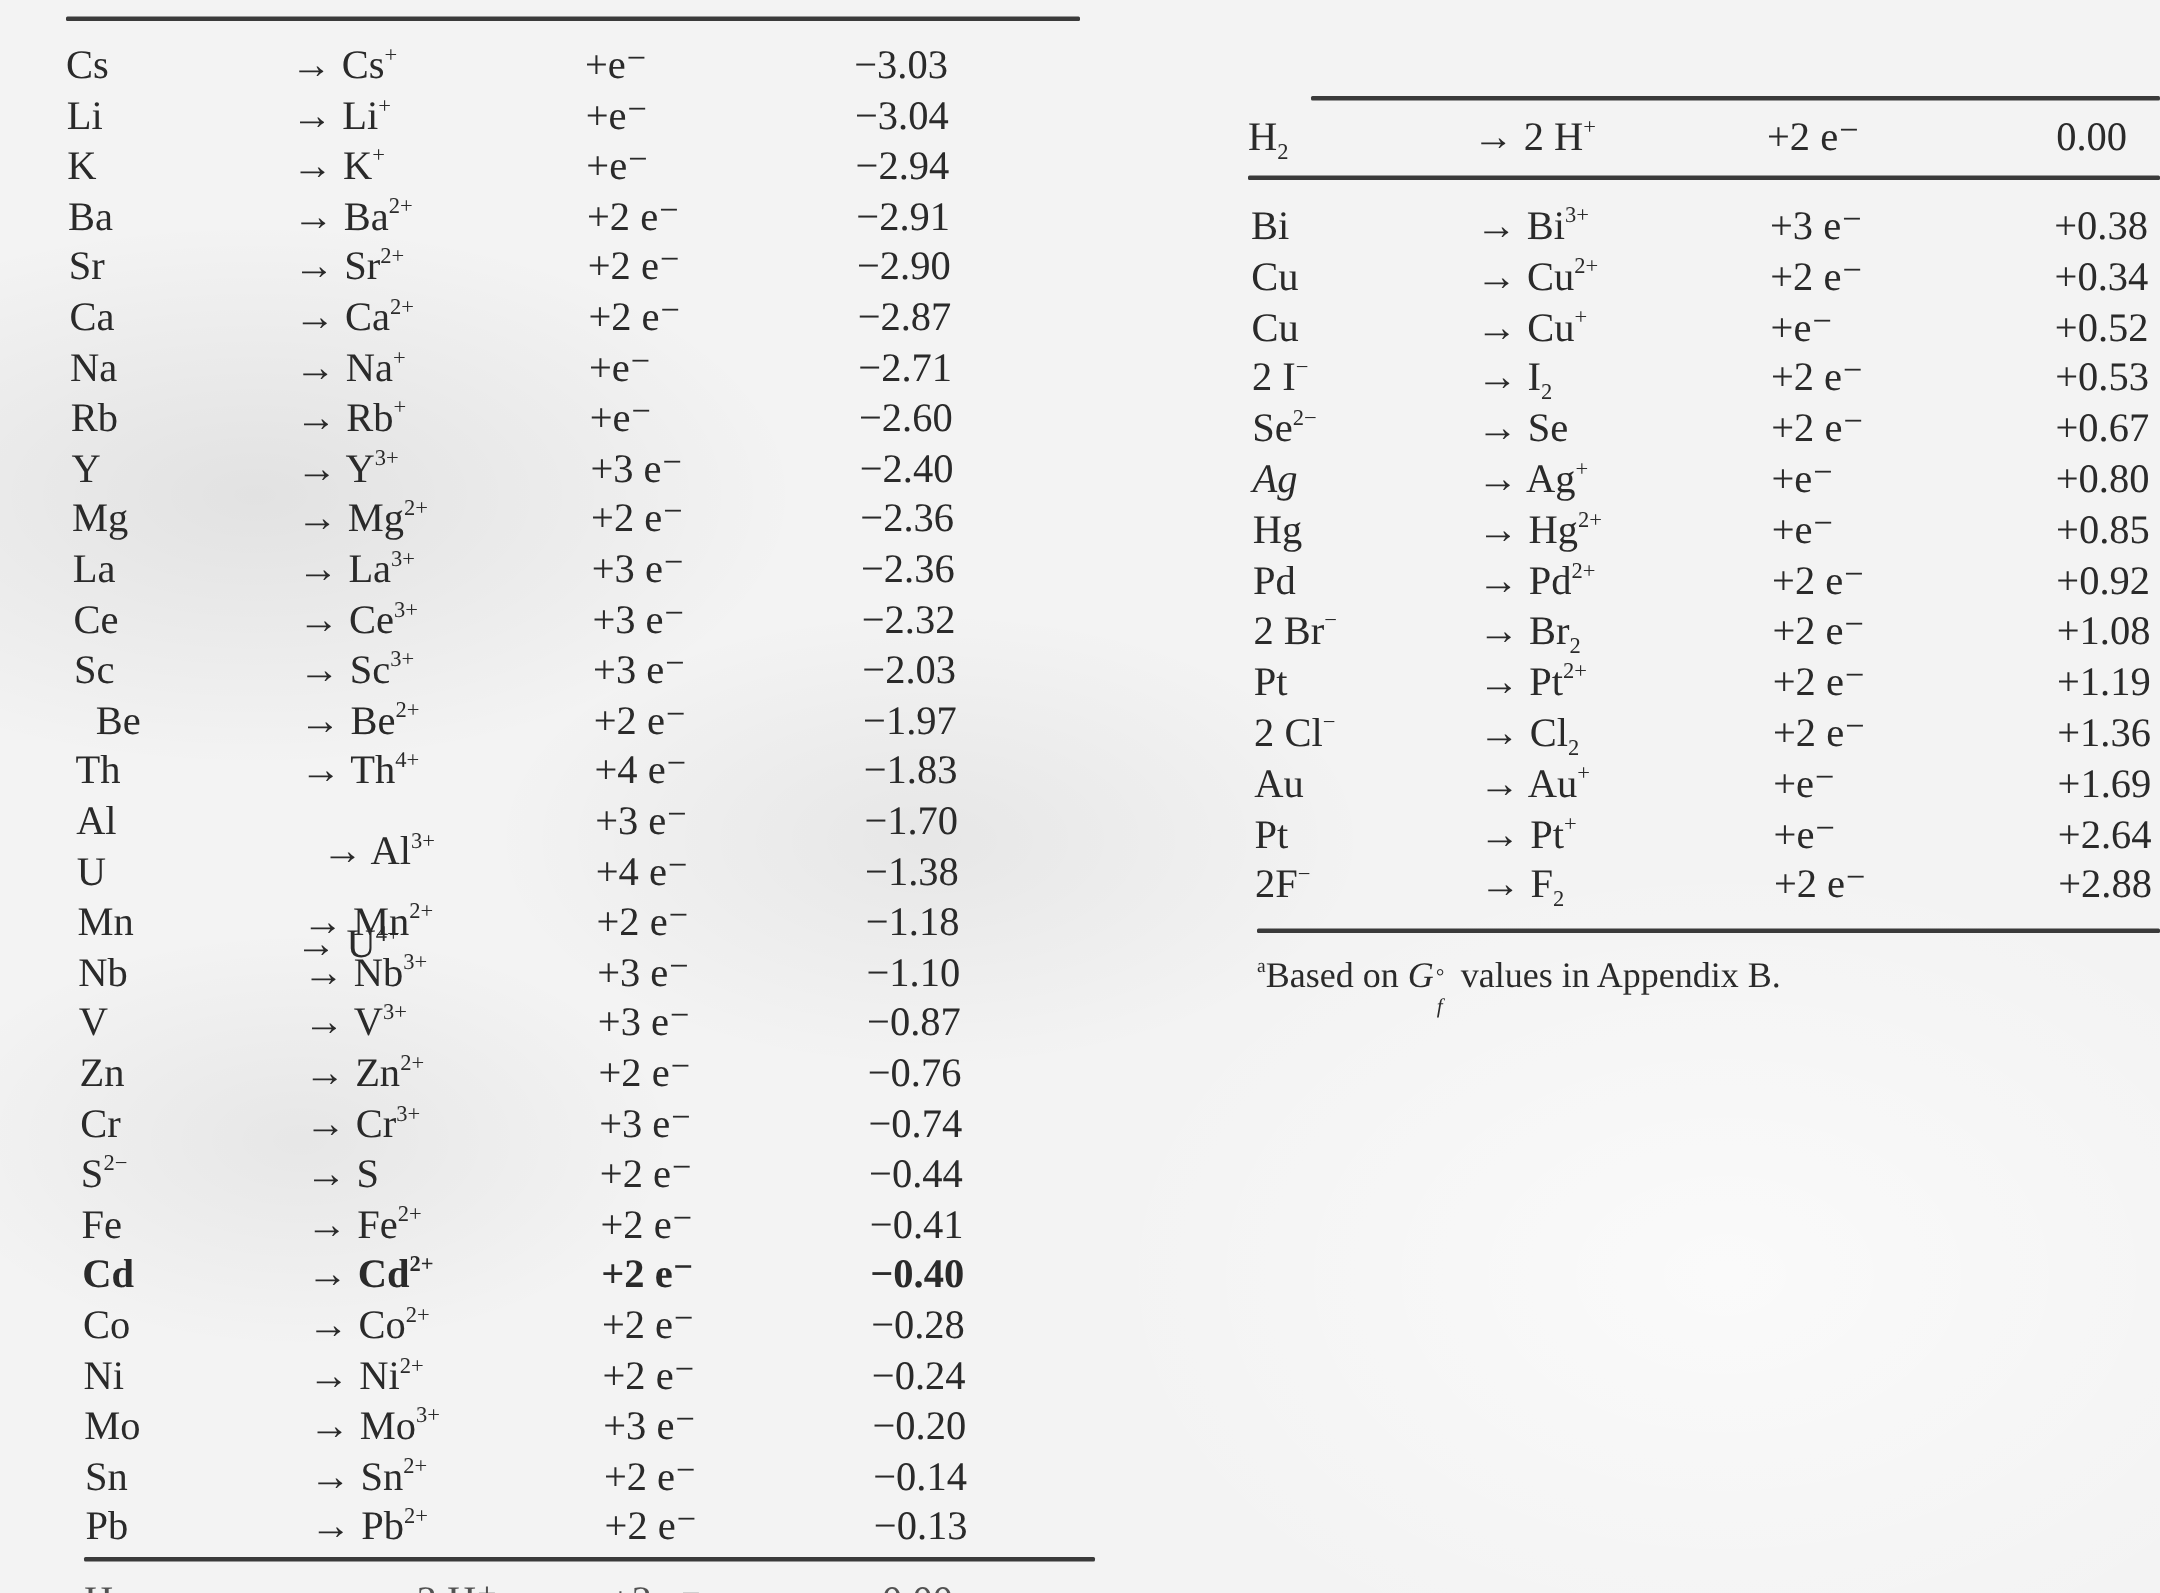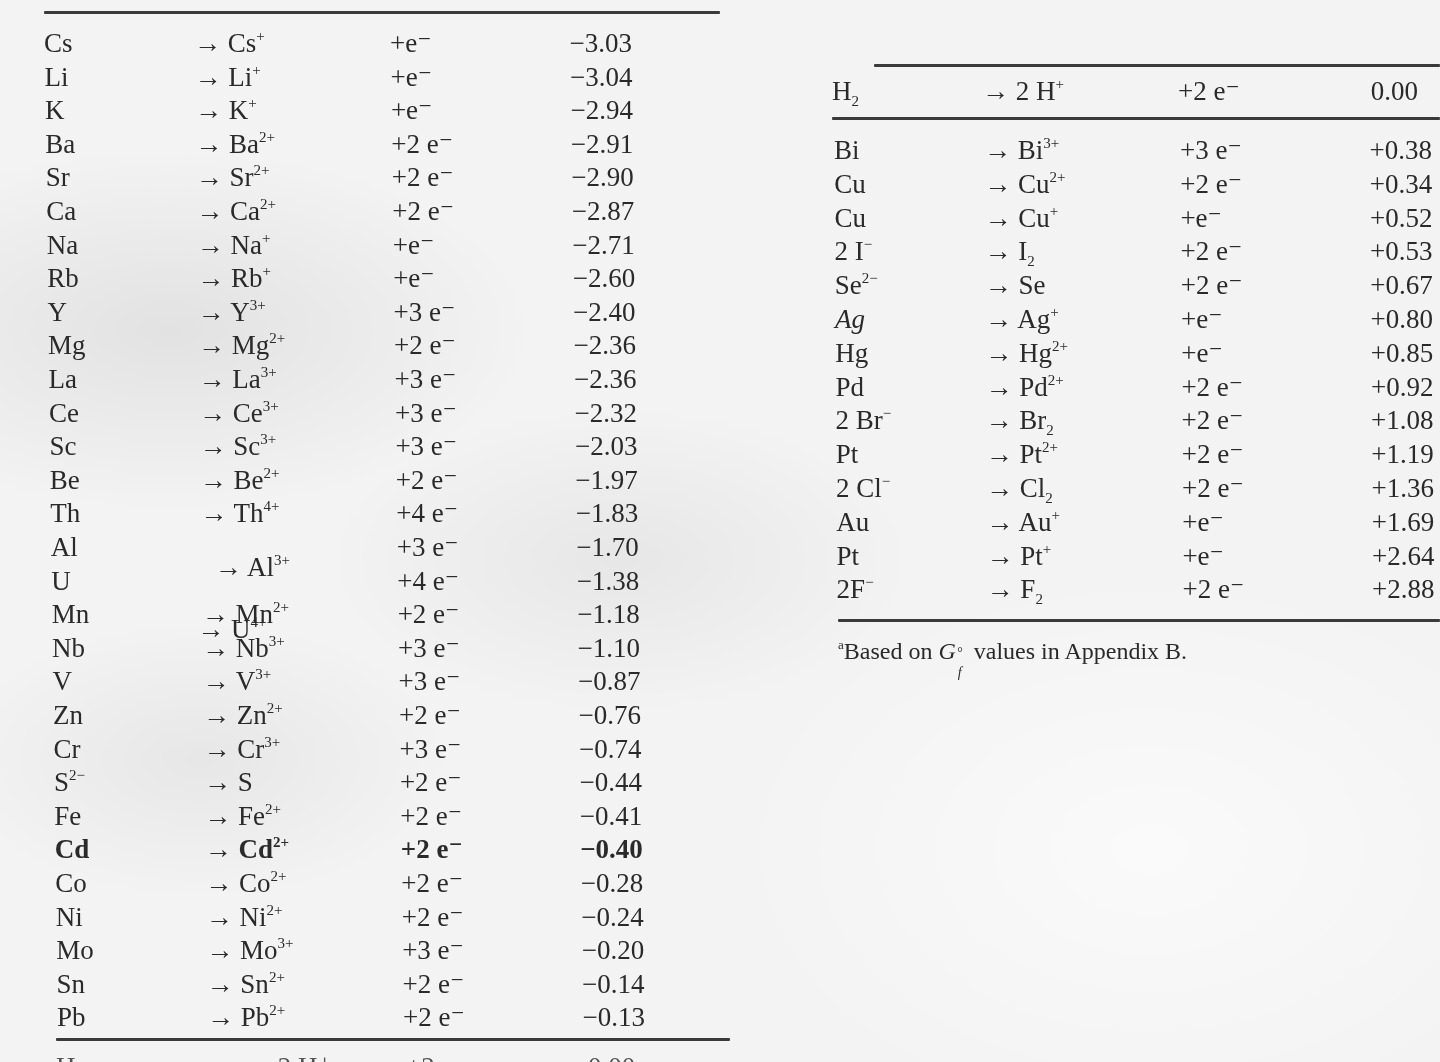--- a/index.html
+++ b/index.html
@@ -108,21 +108,21 @@
       <span class="cell " style="left: 346px;"><span>+3 e⁻</span></span>
       <span class="cell num" style="left: 498px; width: 90px;"><span>−2.32</span></span>
     </div>
     <div class="row" style="left: 49.4px; top: 429.2px; width: 620px;">
       <span class="cell " style="left: 0px;"><span>Sc</span></span>
       <span class="cell " style="left: 150px;"><span>→ Sc</span><sup>3+</sup></span>
       <span class="cell " style="left: 346px;"><span>+3 e⁻</span></span>
       <span class="cell num" style="left: 498px; width: 90px;"><span>−2.03</span></span>
     </div>
     <div class="row" style="left: 49.85px; top: 462.8px; width: 620px;">
-      <span class="cell " style="left: 0px; text-align: right;"><span>Be</span></span>
+      <span class="cell " style="left: 14px; text-align: right;"><span>Be</span></span>
       <span class="cell " style="left: 150px;"><span>→ Be</span><sup>2+</sup></span>
       <span class="cell " style="left: 346px;"><span>+2 e⁻</span></span>
       <span class="cell num" style="left: 498px; width: 90px;"><span>−1.97</span></span>
     </div>
     <div class="row" style="left: 50.3px; top: 496.4px; width: 620px;">
       <span class="cell " style="left: 0px;"><span>Th</span></span>
       <span class="cell " style="left: 150px;"><span>→ Th</span><sup>4+</sup></span>
       <span class="cell " style="left: 346px;"><span>+4 e⁻</span></span>
       <span class="cell num" style="left: 498px; width: 90px;"><span>−1.83</span></span>
     </div>

